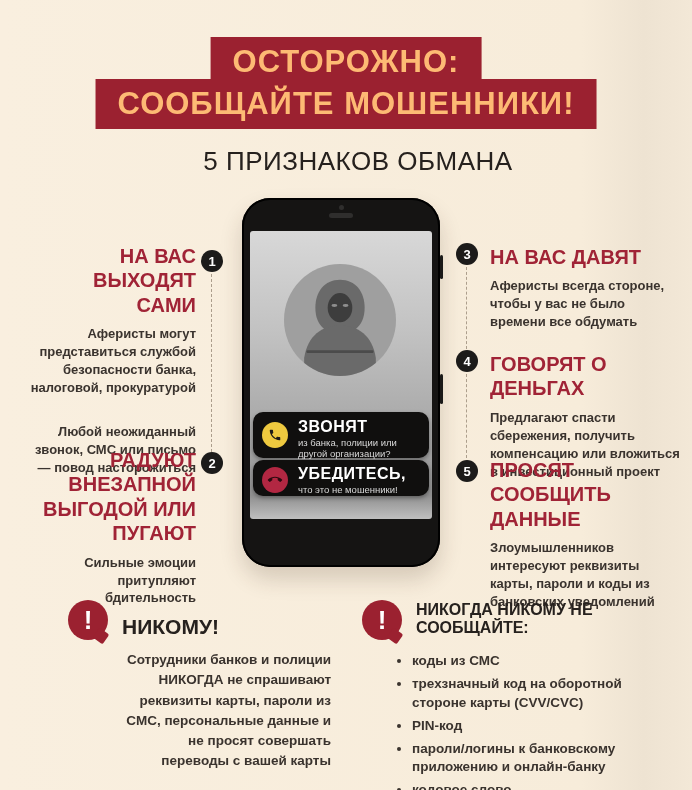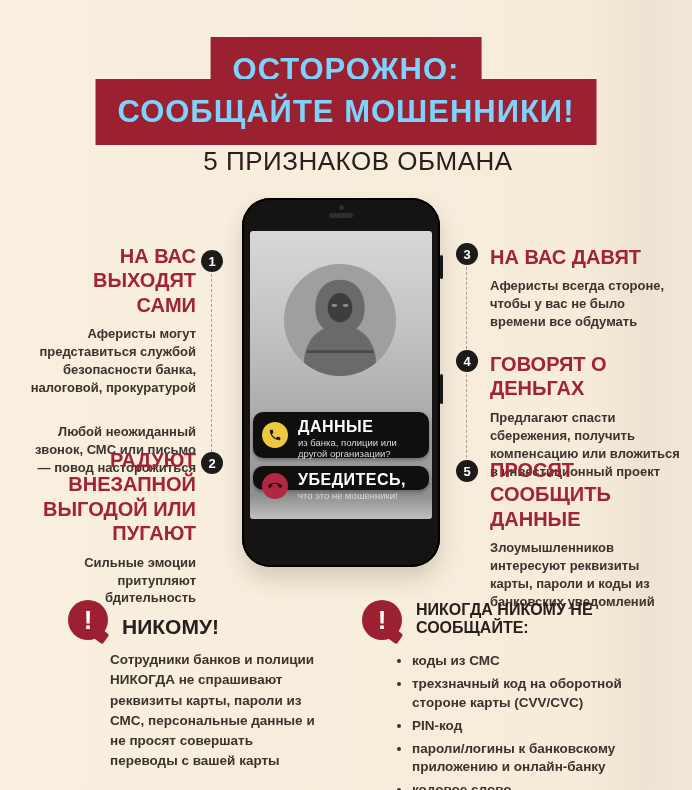--- a/index.html
+++ b/index.html
@@ -5,23 +5,23 @@
   html,body{margin:0;padding:0;background:#e8e2d6;}
   .poster{
     position:relative;width:692px;height:790px;overflow:hidden;
     background:linear-gradient(90deg,#f9efdf 0%,#f7ecda 84%,#eee3d2 93%,#f3e8d7 100%);
     font-family:"Liberation Sans","DejaVu Sans",sans-serif;
     color:#362f2b;
   }
   
   .banner{
     position:absolute;left:50%;transform:translateX(-50%);
-    background:#9b2130;color:#7dd3fc;font-weight:bold;
+    background:#9b2130;color:#fdba74;font-weight:bold;
     letter-spacing:1px;white-space:nowrap;text-align:center;
-    padding:16px 22px;line-height:1.1;font-size:31px;
+    padding:8px 22px;line-height:1.1;font-size:31px;
   }
   .banner.line1{top:37px;}
   .banner.line2{top:79px;}
   .subtitle{
     position:absolute;top:146px;left:0;width:100%;text-align:center;
     font-size:26px;font-weight:normal;color:#26211e;letter-spacing:.5px;padding-left:12px;
   }
   
   .sign{position:absolute;}
   .sign-title{font-size:20px;font-weight:bold;color:#a02336;line-height:1.22;margin:0;}
@@ -54,21 +54,21 @@
   }
   .avatar{
     position:absolute;left:34px;top:33px;width:112px;height:112px;border-radius:50%;
     background:#9f9f9f;overflow:hidden;
   }
   .notif{
     position:absolute;left:3px;width:176px;border-radius:10px;background:#100f0e;
     box-shadow:0 2px 4px rgba(0,0,0,.35);
   }
   .n1{top:181px;height:46px;}
-  .n2{top:235px;height:24px;}
+  .n2{top:229px;height:36px;}
   .notif .icirc{position:absolute;left:9px;width:26px;height:26px;border-radius:50%;
     display:flex;align-items:center;justify-content:center;}
   .n1 .icirc{top:10px;background:#eec93f;}
   .n2 .icirc{top:7px;background:#b22742;}
   .ntext{position:absolute;left:45px;top:6px;right:4px;color:#fff;}
   .n2 .ntext{top:5px;}
   .ntitle{font-size:16px;font-weight:bold;letter-spacing:.5px;line-height:1.1;}
   .nsub{font-size:9.5px;color:#d9d9d9;line-height:1.25;margin-top:1px;}
   
   .alert-bubble{
@@ -80,21 +80,21 @@
     content:"";position:absolute;right:1px;bottom:-2px;width:12px;height:12px;
     background:#9b2130;transform:rotate(35deg);border-radius:2px;
   }
   .alert-bubble span{position:relative;z-index:1;}
   .sec-title{position:absolute;font-weight:bold;color:#26211e;line-height:1.15;}
   .important-title{left:122px;top:615px;font-size:21px;}
   .never-title{left:416px;top:601px;font-size:16px;width:185px;}
   .sec-body{
     position:absolute;font-size:13.5px;font-weight:bold;color:#3a332e;line-height:1.5;
   }
-  .important-body{left:110px;top:650px;width:212px;}
+  .important-body{left:119px;top:650px;width:212px;text-align:right;}
   .never-list{left:396px;top:652px;width:238px;}
   .never-list ul{margin:0;padding:0 0 0 16px;list-style:disc outside;}
   .never-list li{margin:0 0 4px 0;line-height:1.4;}
 </style>
 </head>
 <body>
 
 <div class="poster">
 
   <div class="banner line1">ОСТОРОЖНО:</div>
@@ -154,21 +154,21 @@
         </svg>
       </div>
 
       <div class="notif n1">
         <div class="icirc">
           <svg width="14" height="14" viewBox="0 0 24 24">
             <path fill="#1c1a18" d="M6.62 10.79a15.05 15.05 0 0 0 6.59 6.59l2.2-2.2a1 1 0 0 1 1.02-.24c1.12.37 2.33.57 3.57.57a1 1 0 0 1 1 1V20a1 1 0 0 1-1 1C10.85 21 3 13.15 3 4a1 1 0 0 1 1-1h3.5a1 1 0 0 1 1 1c0 1.25.2 2.45.57 3.57a1 1 0 0 1-.25 1.02l-2.2 2.2z"></path>
           </svg>
         </div>
         <div class="ntext">
-          <div class="ntitle">ДАННЫЕ</div>
+          <div class="ntitle">ЗВОНЯТ</div>
           <div class="nsub">из банка, полиции или другой организации?</div>
         </div>
       </div>
 
       <div class="notif n2">
         <div class="icirc">
           <svg width="14" height="14" viewBox="0 0 24 24" style="transform:rotate(135deg);">
             <path fill="#2e0a10" d="M6.62 10.79a15.05 15.05 0 0 0 6.59 6.59l2.2-2.2a1 1 0 0 1 1.02-.24c1.12.37 2.33.57 3.57.57a1 1 0 0 1 1 1V20a1 1 0 0 1-1 1C10.85 21 3 13.15 3 4a1 1 0 0 1 1-1h3.5a1 1 0 0 1 1 1c0 1.25.2 2.45.57 3.57a1 1 0 0 1-.25 1.02l-2.2 2.2z"></path>
           </svg>
         </div>

